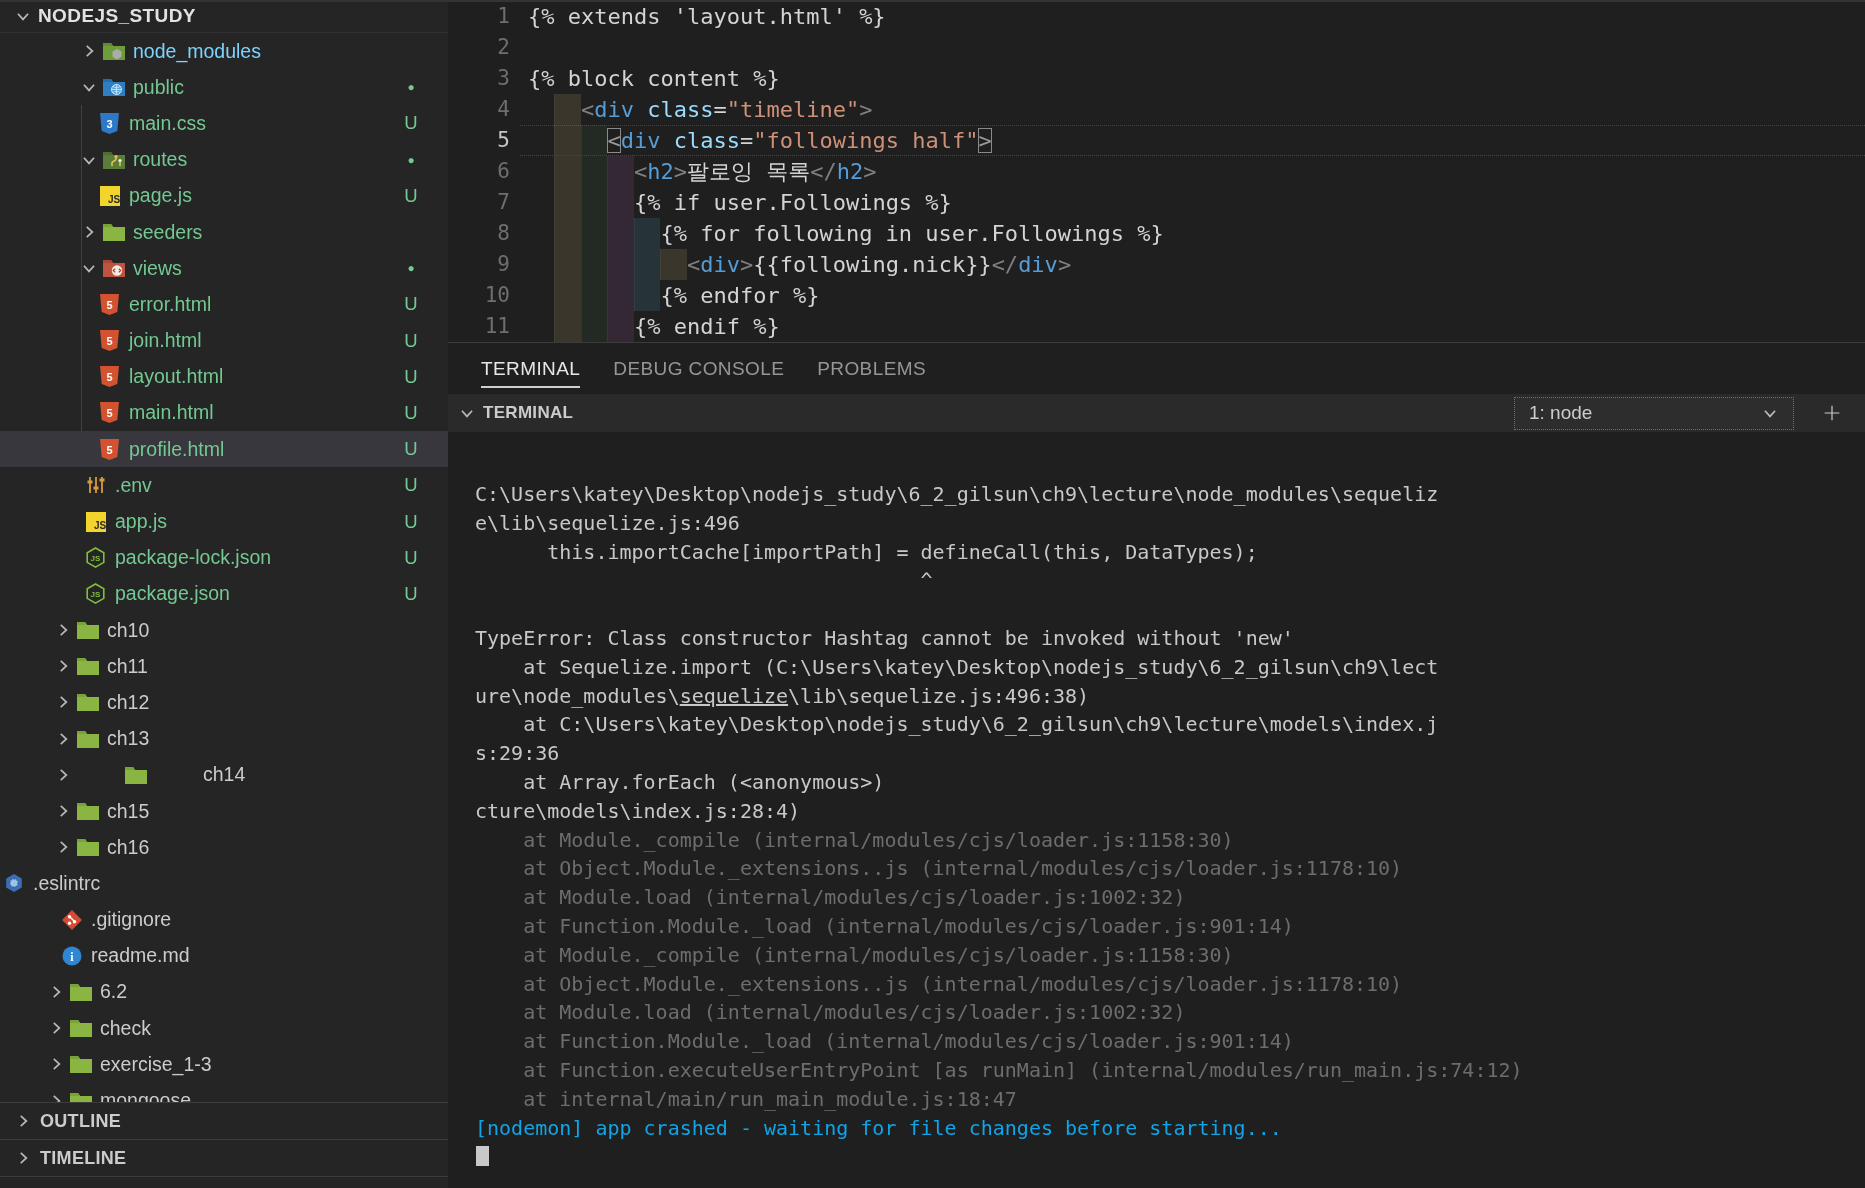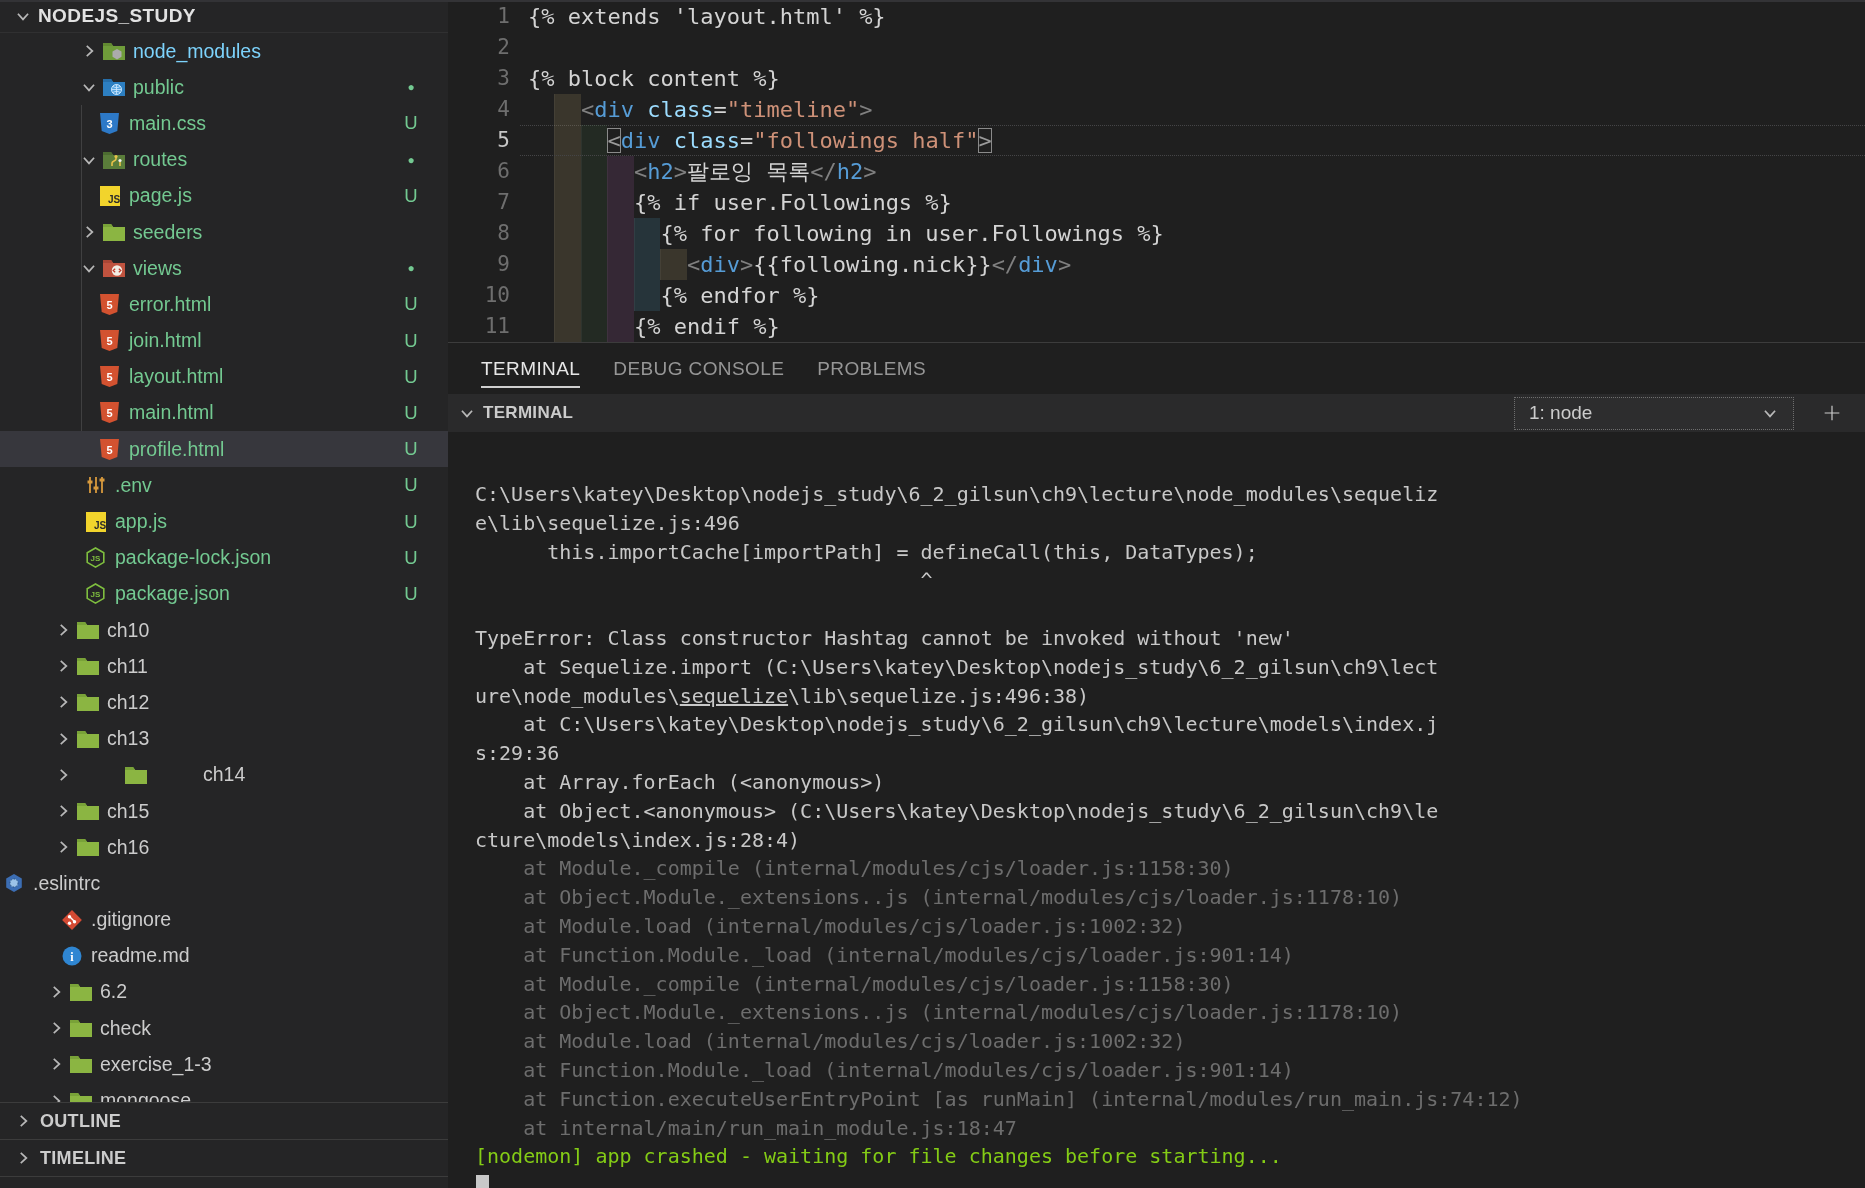--- a/index.html
+++ b/index.html
@@ -65,21 +65,21 @@
   .th-spacer { flex:1; }
   .dropdown { width:280px; height:33px; background:#2d2d2e; border:1px dotted #6e6e6e; display:flex;
               align-items:center; padding:0 12px 0 14px; color:#cccccc; font-size:19px; margin-right:22px; }
   .dropdown .dd-spacer { flex:1; }
   .plus-btn { width:32px; height:32px; display:flex; align-items:center; justify-content:center; margin-right:2px; }
   .term-body { flex:1; min-height:0; overflow:hidden; padding:48px 0 0 27px; position:relative;
                font-family:"DejaVu Sans Mono",monospace; font-size:20px; color:#c8c8c8; }
   .t-line { height:28.8px; line-height:28.8px; white-space:pre; }
   .t-b { color:#c8c8c8; }
   .t-d { color:#6d6d6d; }
-  .t-r { color:#84cc16; }
+  .t-r { color:#0ea5e9; }
   .t-u { text-decoration:underline; }
   .cursor { width:13px; height:20px; background:#c8c8c8; margin-top:4px; margin-left:1px; }
 </style>
 </head>
 <body>
 
 <div class="app">
 
   <aside class="sidebar">
     <div class="sb-header">
@@ -557,21 +557,20 @@
           <div class="t-line t-b"><span>e\lib\sequelize.js:496</span></div>
           <div class="t-line t-b"><span>      this.importCache[importPath] = defineCall(this, DataTypes);</span></div>
           <div class="t-line t-b"><span>                                     ^</span></div>
           <div class="t-line t-b"><span></span></div>
           <div class="t-line t-b"><span>TypeError: Class constructor Hashtag cannot be invoked without 'new'</span></div>
           <div class="t-line t-b"><span>    at Sequelize.import (C:\Users\katey\Desktop\nodejs_study\6_2_gilsun\ch9\lect</span></div>
           <div class="t-line t-b"><span>ure\node_modules\</span><span class="t-u">sequelize</span><span>\lib\sequelize.js:496:38)</span></div>
           <div class="t-line t-b"><span>    at C:\Users\katey\Desktop\nodejs_study\6_2_gilsun\ch9\lecture\models\index.j</span></div>
           <div class="t-line t-b"><span>s:29:36</span></div>
           <div class="t-line t-b"><span>    at Array.forEach (&lt;anonymous&gt;)</span></div>
-          <div class="t-line t-b"><span>    at Object.&lt;anonymous&gt; (C:\Users\katey\Desktop\nodejs_study\6_2_gilsun\ch9\le</span></div>
           <div class="t-line t-b"><span>cture\models\index.js:28:4)</span></div>
           <div class="t-line t-d"><span>    at Module._compile (internal/modules/cjs/loader.js:1158:30)</span></div>
           <div class="t-line t-d"><span>    at Object.Module._extensions..js (internal/modules/cjs/loader.js:1178:10)</span></div>
           <div class="t-line t-d"><span>    at Module.load (internal/modules/cjs/loader.js:1002:32)</span></div>
           <div class="t-line t-d"><span>    at Function.Module._load (internal/modules/cjs/loader.js:901:14)</span></div>
           <div class="t-line t-d"><span>    at Module._compile (internal/modules/cjs/loader.js:1158:30)</span></div>
           <div class="t-line t-d"><span>    at Object.Module._extensions..js (internal/modules/cjs/loader.js:1178:10)</span></div>
           <div class="t-line t-d"><span>    at Module.load (internal/modules/cjs/loader.js:1002:32)</span></div>
           <div class="t-line t-d"><span>    at Function.Module._load (internal/modules/cjs/loader.js:901:14)</span></div>
           <div class="t-line t-d"><span>    at Function.executeUserEntryPoint [as runMain] (internal/modules/run_main.js:74:12)</span></div>

